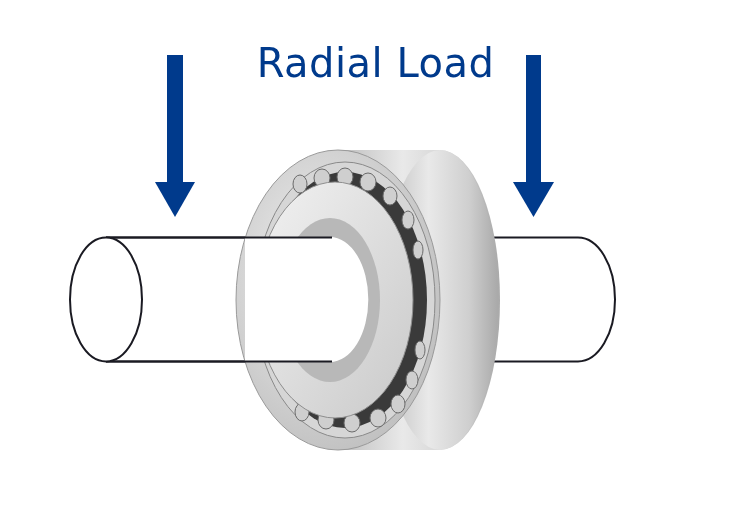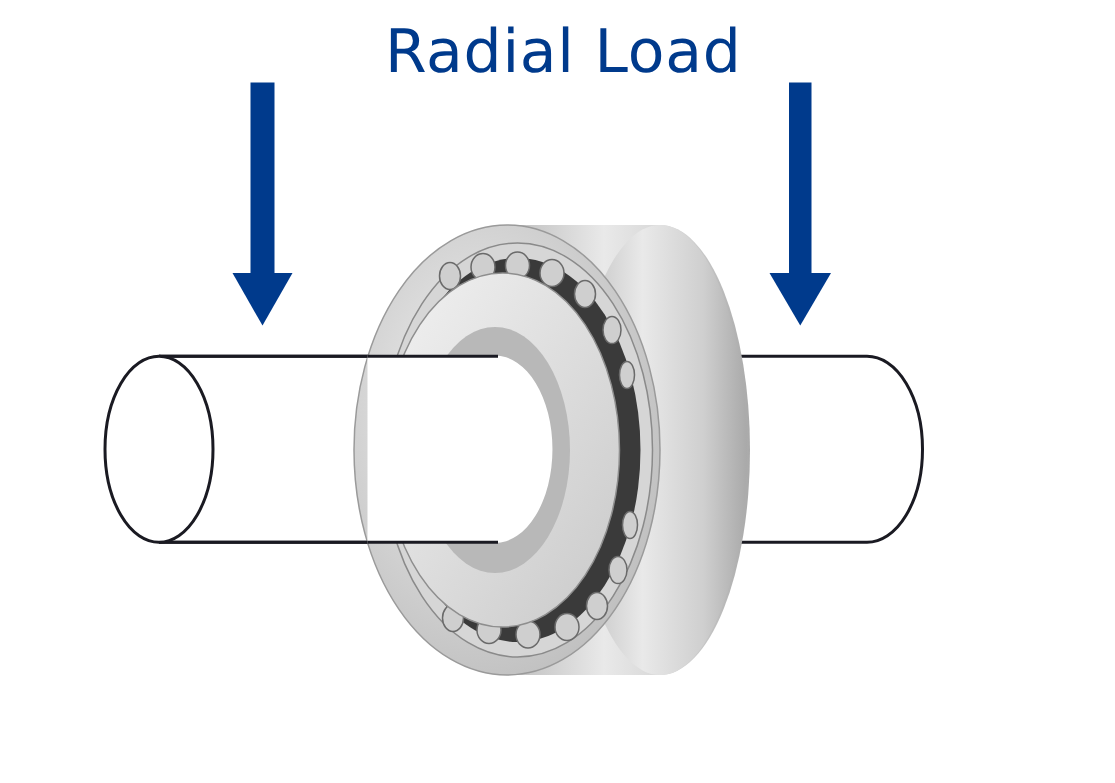--- a/index.html
+++ b/index.html
@@ -1,18 +1,18 @@
 <!DOCTYPE html>
 <html><head>
 <meta charset="utf-8">
 <style>
   html, body { margin: 0; padding: 0; background: #ffffff; }
   .canvas { position: relative; width: 743px; height: 522px; background: #ffffff; overflow: hidden; }
   .title {
-    position: absolute; left: 0; width: 743px; top: 12px; text-align: center;
+    position: absolute; left: 0; width: 743px; top: 40px; text-align: center;
     font-family: "DejaVu Sans", sans-serif; font-size: 40px; color: #003a8c;
     letter-spacing: 0.5px; padding-left: 8px; box-sizing: border-box;
   }
   svg { position: absolute; left: 0; top: 0; }
 </style>
 </head>
 <body>
 
 <div class="canvas">
   <div class="title">Radial Load</div>

